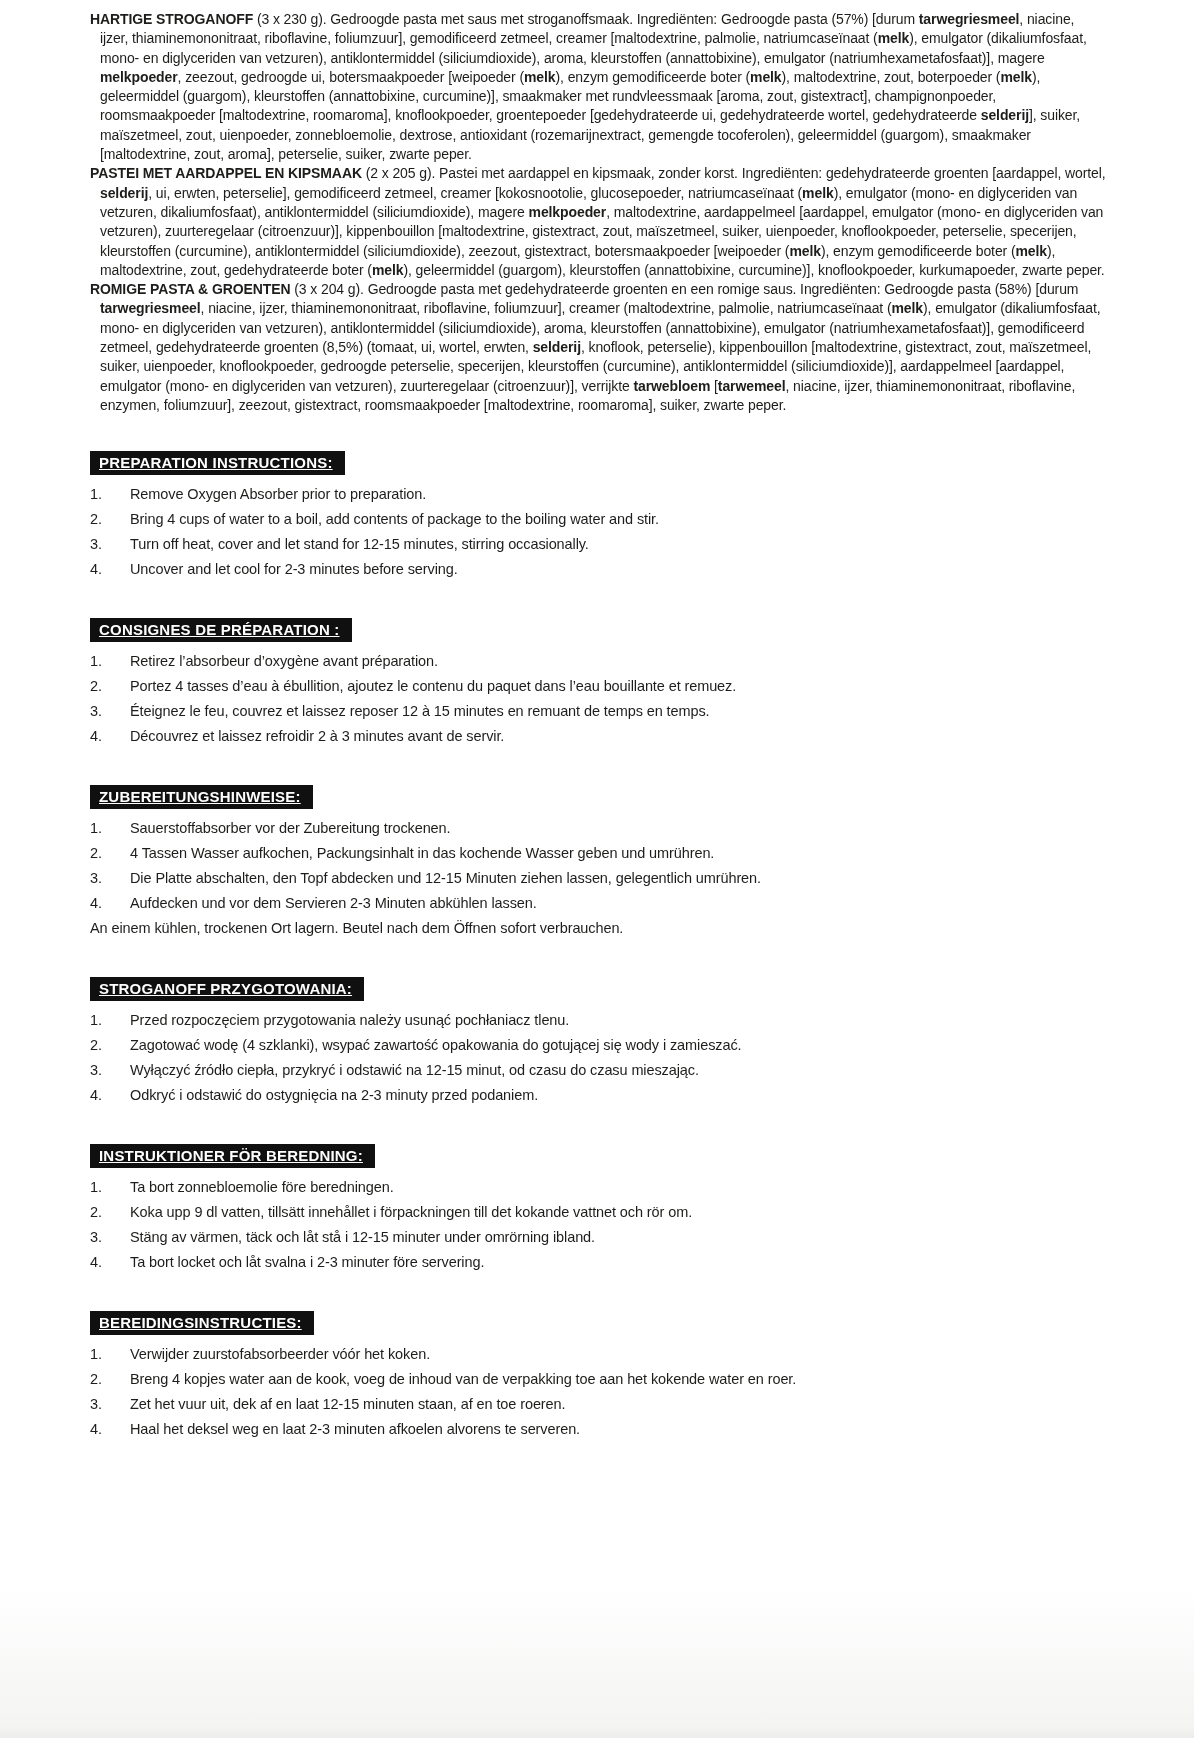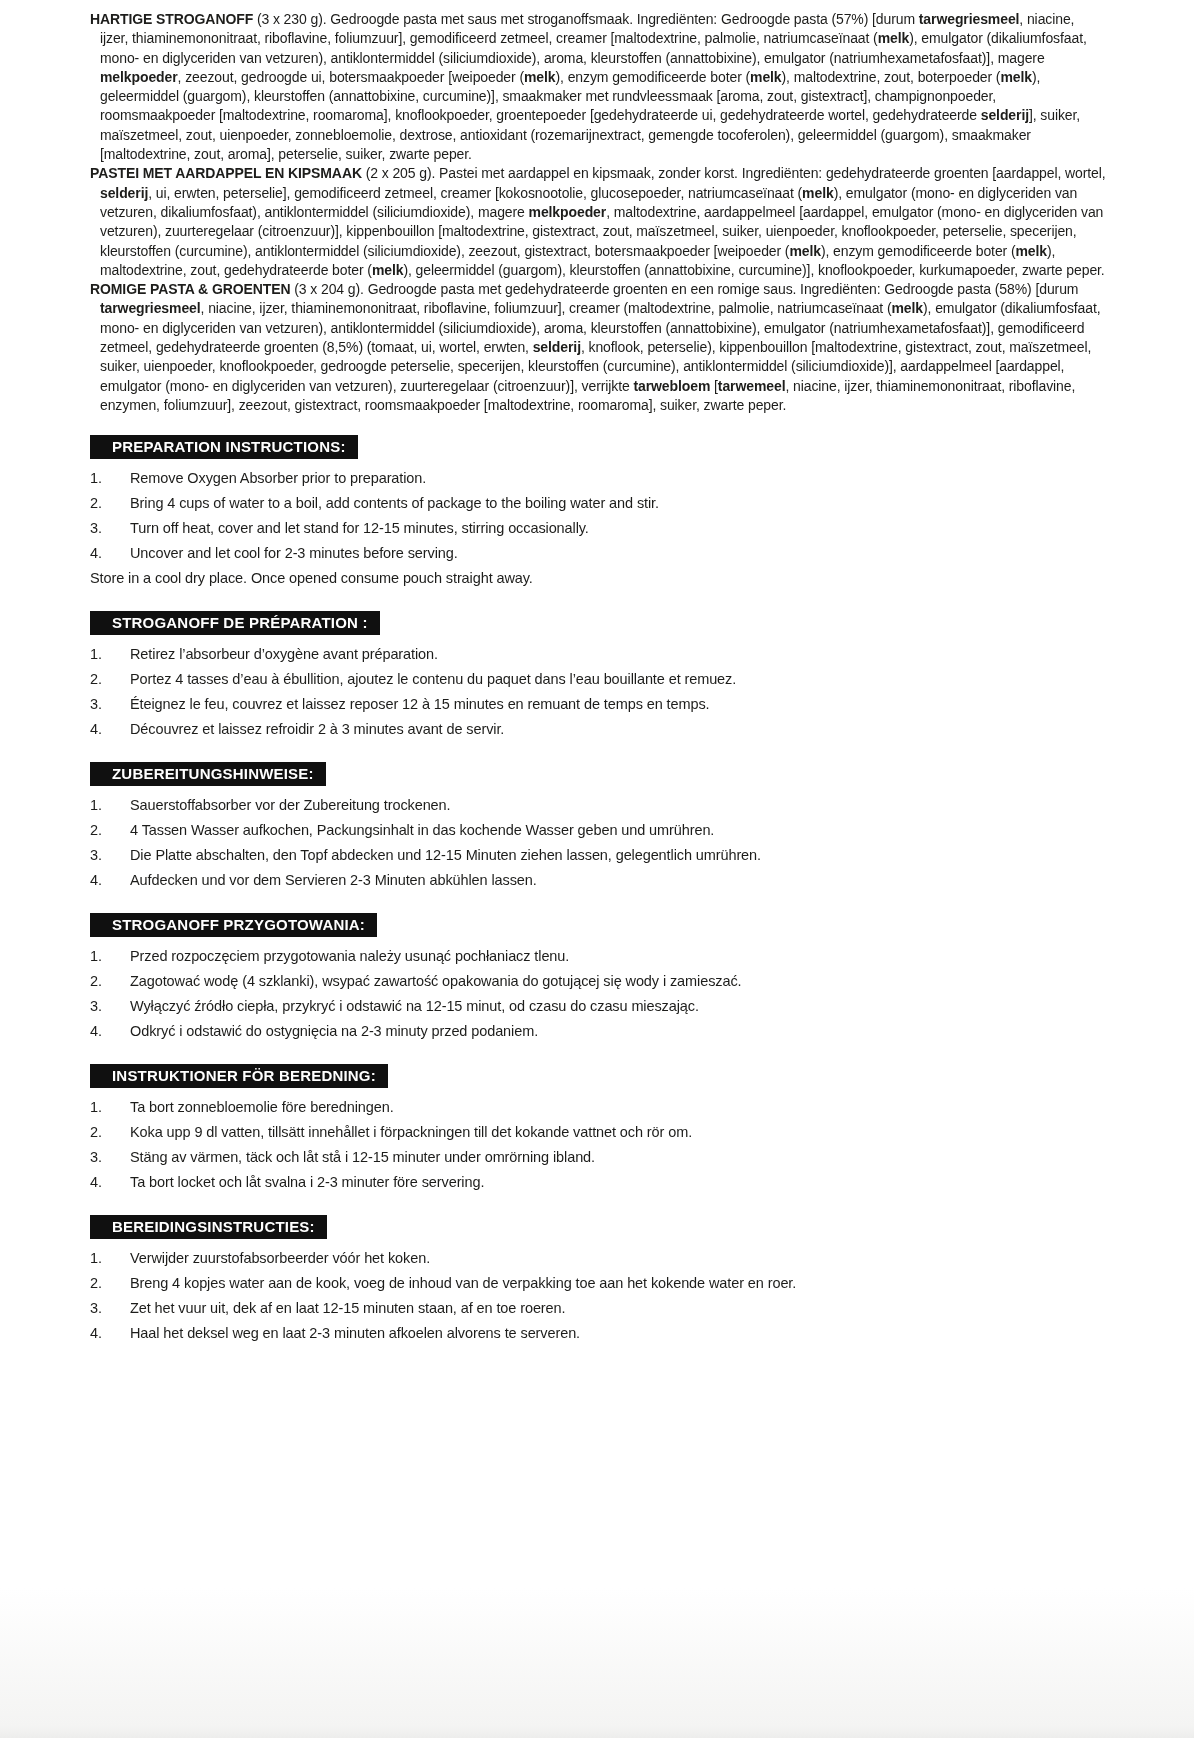--- a/index.html
+++ b/index.html
@@ -35,22 +35,23 @@
   .para b{font-weight:bold;}
   
   .instructions{margin-top:20px;}
   .bar{
     display:inline-block;
     background:var(--bar-bg);
     color:var(--bar-text);
     font-weight:bold;
     font-size:15px;
     letter-spacing:0.2px;
-    padding:3px 12px 4px 22px;
-    margin:0 0 7px 0;
+    padding:3px 12px 4px 9px;
+    margin:16px 0 7px 0;
+    text-decoration:underline;
   }
   .steps{
     list-style:none;
     margin:0;padding:0;
   }
   .steps li{
     display:flex;
     font-size:14.5px;
     line-height:25px;
     letter-spacing:-0.1px;
@@ -98,25 +99,24 @@
           </li>
           <li>
             <span class="num">3.</span>
             <span class="step-text">Turn off heat, cover and let stand for 12-15 minutes, stirring occasionally.</span>
           </li>
           <li>
             <span class="num">4.</span>
             <span class="step-text">Uncover and let cool for 2-3 minutes before serving.</span>
           </li>
         </ol>
-    <p class="storage">Store in a cool dry place. Once opened consume pouch straight away.</p>
-  </section>
-      <section class="instructions">
-    <div class="bar">
-      <span class="bar-label">STROGANOFF DE PRÉPARATION :</span>
+  </section>
+      <section class="instructions">
+    <div class="bar">
+      <span class="bar-label">CONSIGNES DE PRÉPARATION :</span>
     </div>
     <ol class="steps">
           <li>
             <span class="num">1.</span>
             <span class="step-text">Retirez l’absorbeur d’oxygène avant préparation.</span>
           </li>
           <li>
             <span class="num">2.</span>
             <span class="step-text">Portez 4 tasses d’eau à ébullition, ajoutez le contenu du paquet dans l’eau bouillante et remuez.</span>
           </li>
@@ -145,20 +145,21 @@
           </li>
           <li>
             <span class="num">3.</span>
             <span class="step-text">Die Platte abschalten, den Topf abdecken und 12-15 Minuten ziehen lassen, gelegentlich umrühren.</span>
           </li>
           <li>
             <span class="num">4.</span>
             <span class="step-text">Aufdecken und vor dem Servieren 2-3 Minuten abkühlen lassen.</span>
           </li>
         </ol>
+    <p class="storage">An einem kühlen, trockenen Ort lagern. Beutel nach dem Öffnen sofort verbrauchen.</p>
   </section>
       <section class="instructions">
     <div class="bar">
       <span class="bar-label">STROGANOFF PRZYGOTOWANIA:</span>
     </div>
     <ol class="steps">
           <li>
             <span class="num">1.</span>
             <span class="step-text">Przed rozpoczęciem przygotowania należy usunąć pochłaniacz tlenu.</span>
           </li>

